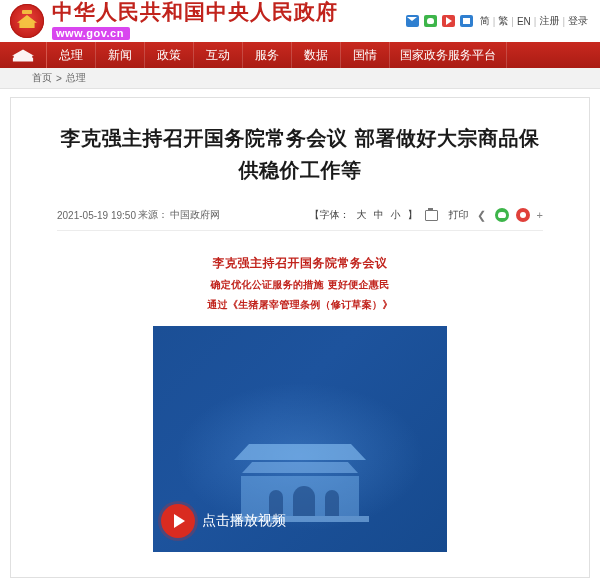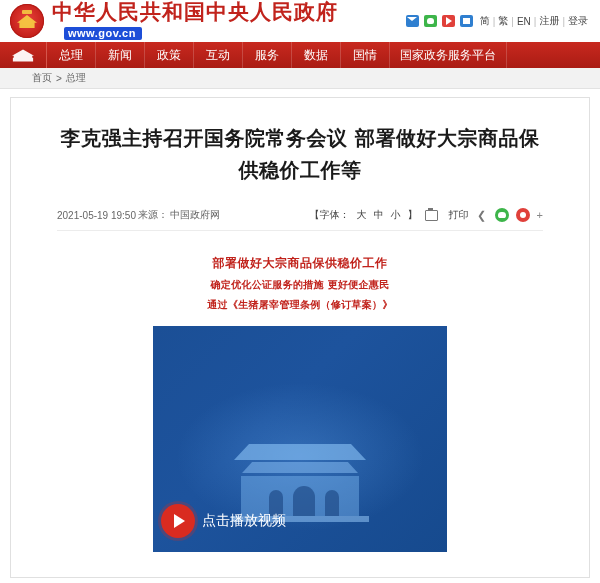--- a/index.html
+++ b/index.html
@@ -64,27 +64,26 @@
     font-weight: bold;
     color: #c1231c;
     letter-spacing: 1px;
     font-family: "DejaVu Sans", "Liberation Sans", sans-serif;
   }
   .site-domain {
     margin-top: 4px;
     font-size: 11px;
     font-weight: bold;
     color: #ffffff;
-    background: #1d4ed8;
+    background: #d946ef;
     display: inline-block;
     padding: 1px 6px 1px 4px;
     border-radius: 2px;
     letter-spacing: 0.5px;
     font-family: "Liberation Sans", sans-serif;
-    margin-left: 12px;
   }
   .header-right {
     margin-left: auto;
     display: flex;
     align-items: center;
     gap: 0;
     padding-right: 4px;
   }
   .hr-icons {
     display: flex;
@@ -448,21 +447,21 @@
           <span>打印</span>
         </span>
         <span class="share-icon">❮</span>
         <span class="share-round sr-green"></span>
         <span class="share-round sr-red"></span>
         <span class="plus-icon">+</span>
       </div>
     </div>
 
     <div class="red-lines">
-      <div class="red-line-1">部署做好大宗商品保供稳价工作</div>
+      <div class="red-line-1">李克强主持召开国务院常务会议</div>
       <div class="red-line">确定优化公证服务的措施 更好便企惠民</div>
       <div class="red-line">通过《生猪屠宰管理条例（修订草案）》</div>
     </div>
 
     <div class="video-box">
       <div class="video-glow"></div>
       <div class="gate">
         <div class="roof"></div>
         <div class="roof2"></div>
         <div class="body">

